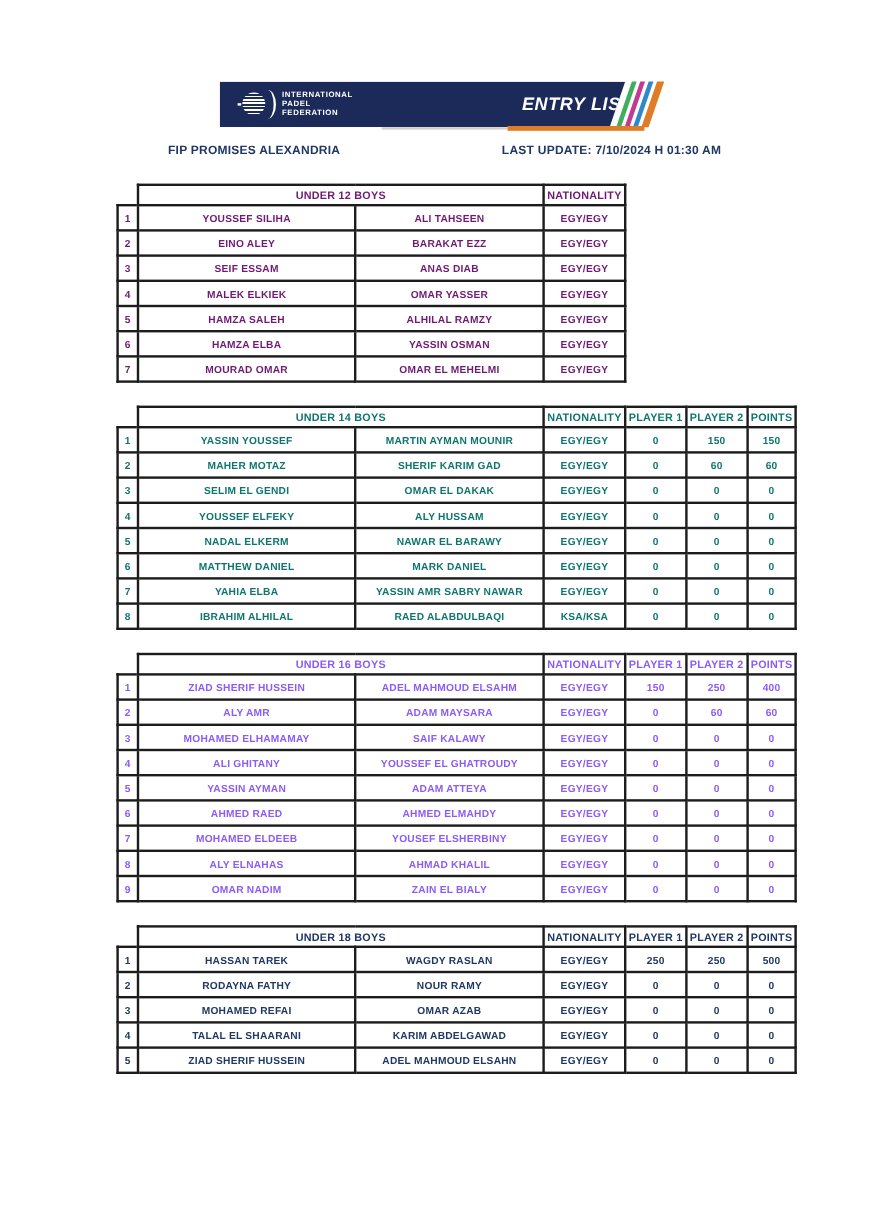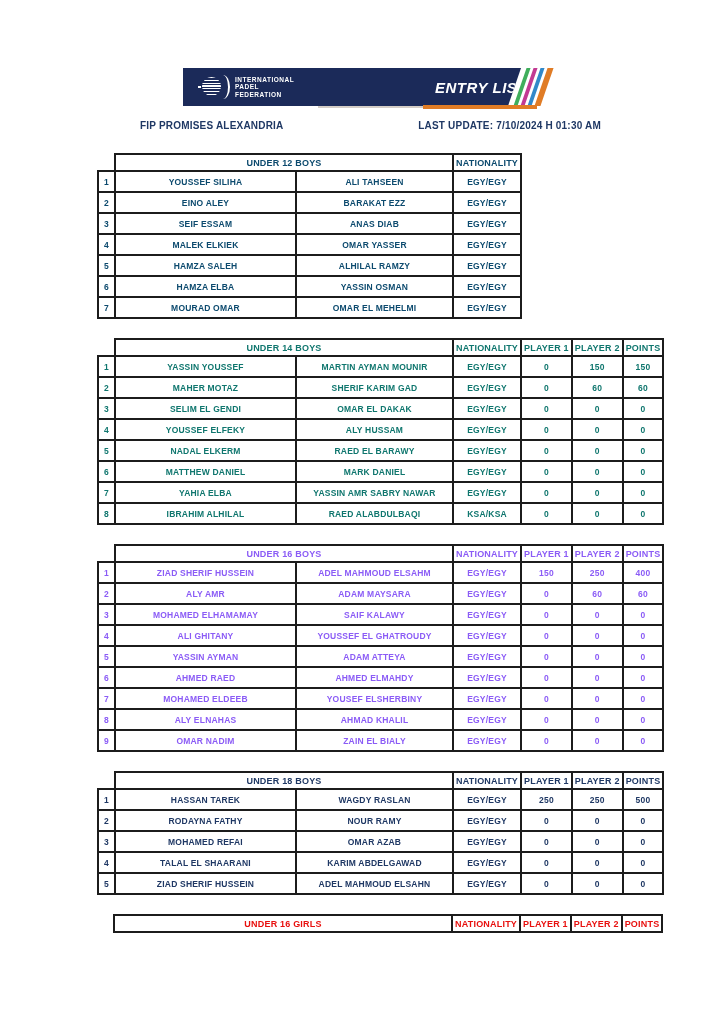--- a/index.html
+++ b/index.html
@@ -77,21 +77,21 @@
 </div>
 <div class="underline-grey"></div>
 <div class="underline-orange"></div>
 
 <div class="event-row">
   <span>FIP PROMISES ALEXANDRIA</span>
   <span>LAST UPDATE: 7/10/2024 H 01:30 AM</span>
 </div>
 
 <div class="tables-region">
-    <table class="entry-table" style="color: #0c4a6e;">
+    <table class="entry-table" style="color: #701a75;">
       <colgroup>
         <col style="width: 17px;">
         <col style="width: 181px;">
         <col style="width: 157px;">
         <col style="width: 67px;">
       </colgroup>
       <thead>
         <tr>
           <td class="corner"></td>
           <td colspan="2">UNDER 12 BOYS</td>
@@ -196,21 +196,21 @@
           <td>YOUSSEF ELFEKY</td>
           <td>ALY HUSSAM</td>
           <td>EGY/EGY</td>
           <td>0</td>
           <td>0</td>
           <td>0</td>
         </tr>
         <tr>
           <td>5</td>
           <td>NADAL ELKERM</td>
-          <td>RAED EL BARAWY</td>
+          <td>NAWAR EL BARAWY</td>
           <td>EGY/EGY</td>
           <td>0</td>
           <td>0</td>
           <td>0</td>
         </tr>
         <tr>
           <td>6</td>
           <td>MATTHEW DANIEL</td>
           <td>MARK DANIEL</td>
           <td>EGY/EGY</td>
@@ -403,35 +403,13 @@
           <td>5</td>
           <td>ZIAD SHERIF HUSSEIN</td>
           <td>ADEL MAHMOUD ELSAHN</td>
           <td>EGY/EGY</td>
           <td>0</td>
           <td>0</td>
           <td>0</td>
         </tr>
       </tbody>
     </table>
-    <table class="entry-table" style="color: rgb(232, 16, 14);">
-      <colgroup>
-        <col style="width: 17px;">
-        <col style="width: 181px;">
-        <col style="width: 157px;">
-        <col style="width: 67px;">
-        <col style="width: 43px;">
-        <col style="width: 43px;">
-        <col style="width: 39px;">
-      </colgroup>
-      <thead>
-        <tr>
-          <td class="corner"></td>
-          <td colspan="2">UNDER 16 GIRLS</td>
-          <td>NATIONALITY</td>
-          <td>PLAYER 1</td>
-          <td>PLAYER 2</td>
-          <td>POINTS</td>
-        </tr>
-      </thead>
-      <tbody></tbody>
-    </table>
   </div>
 
 </body></html>

